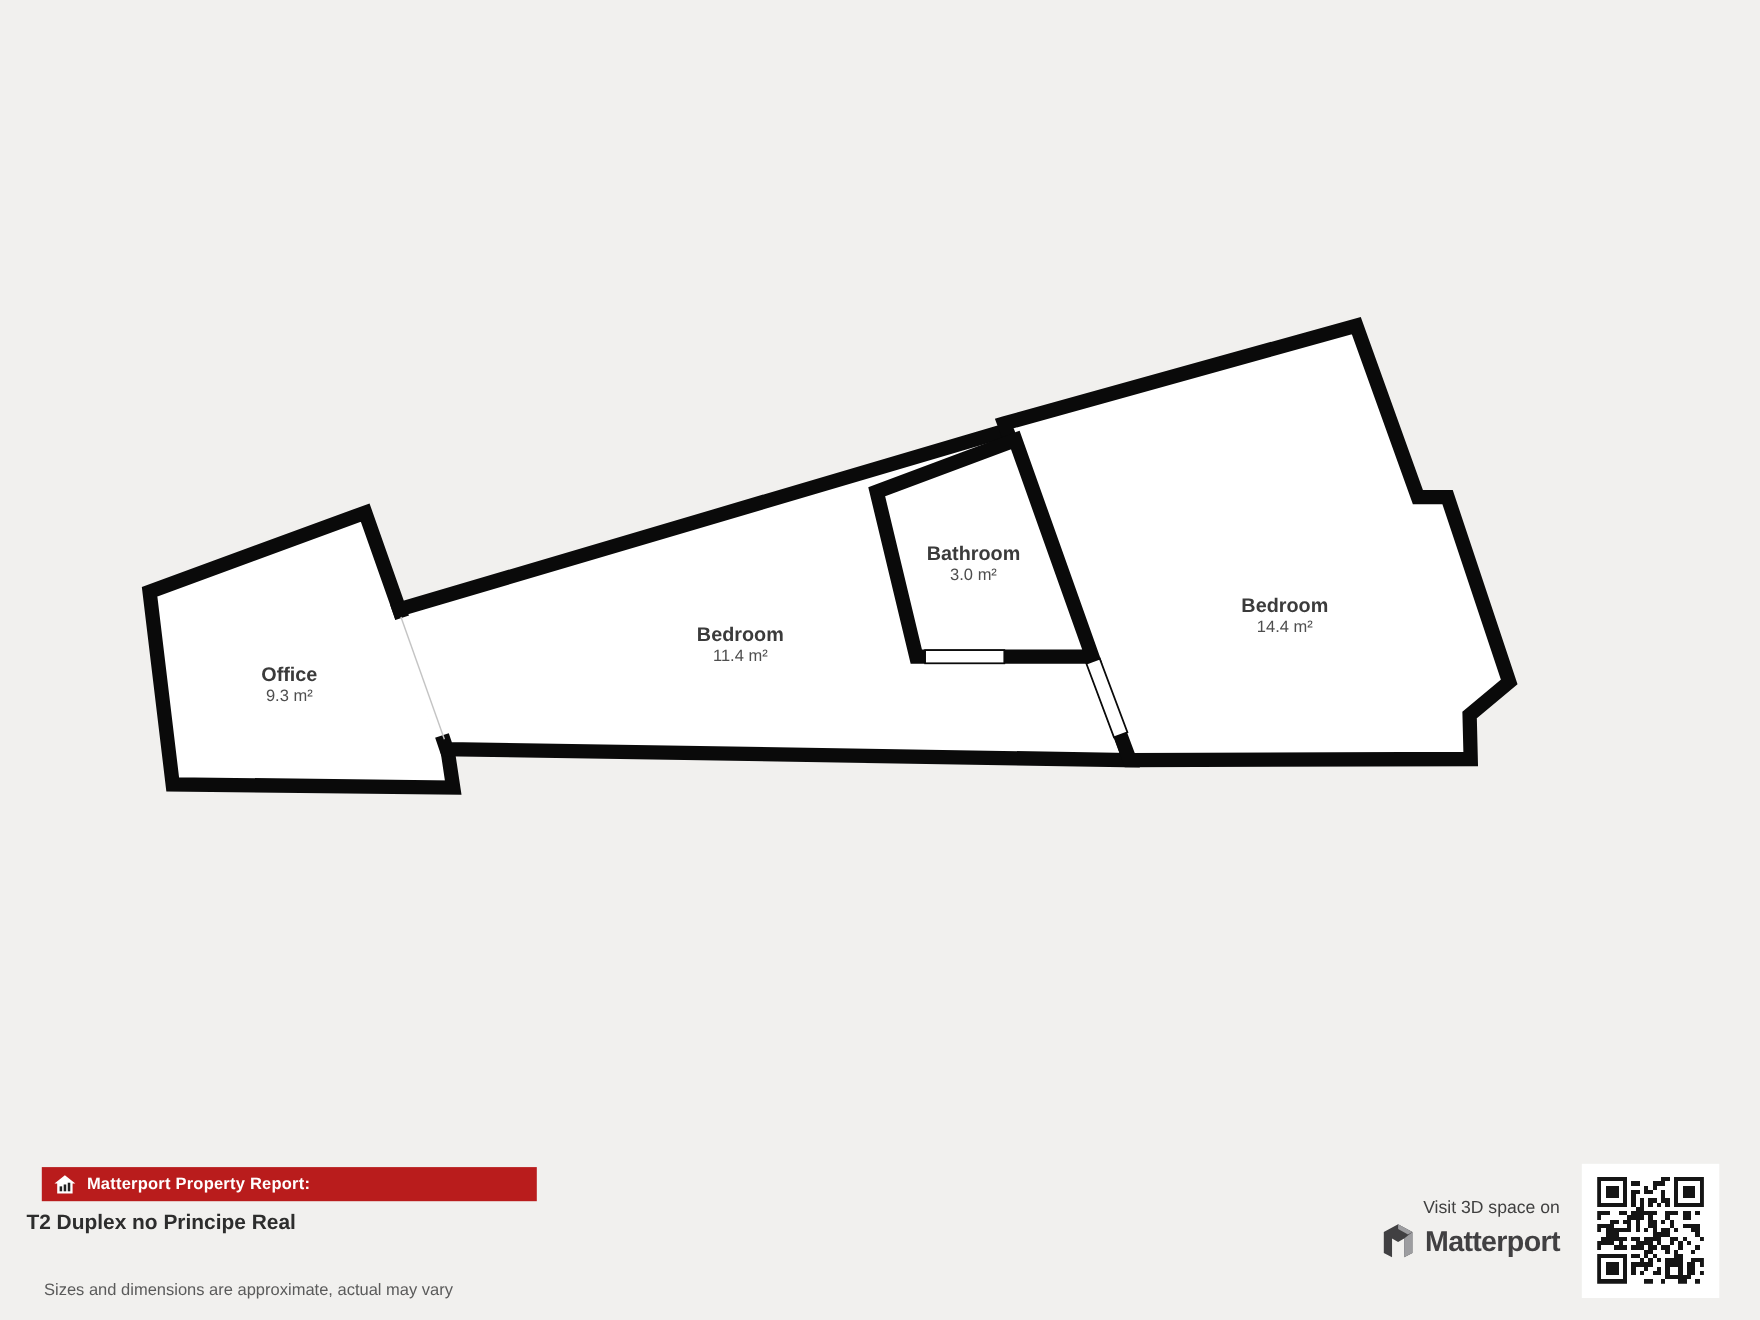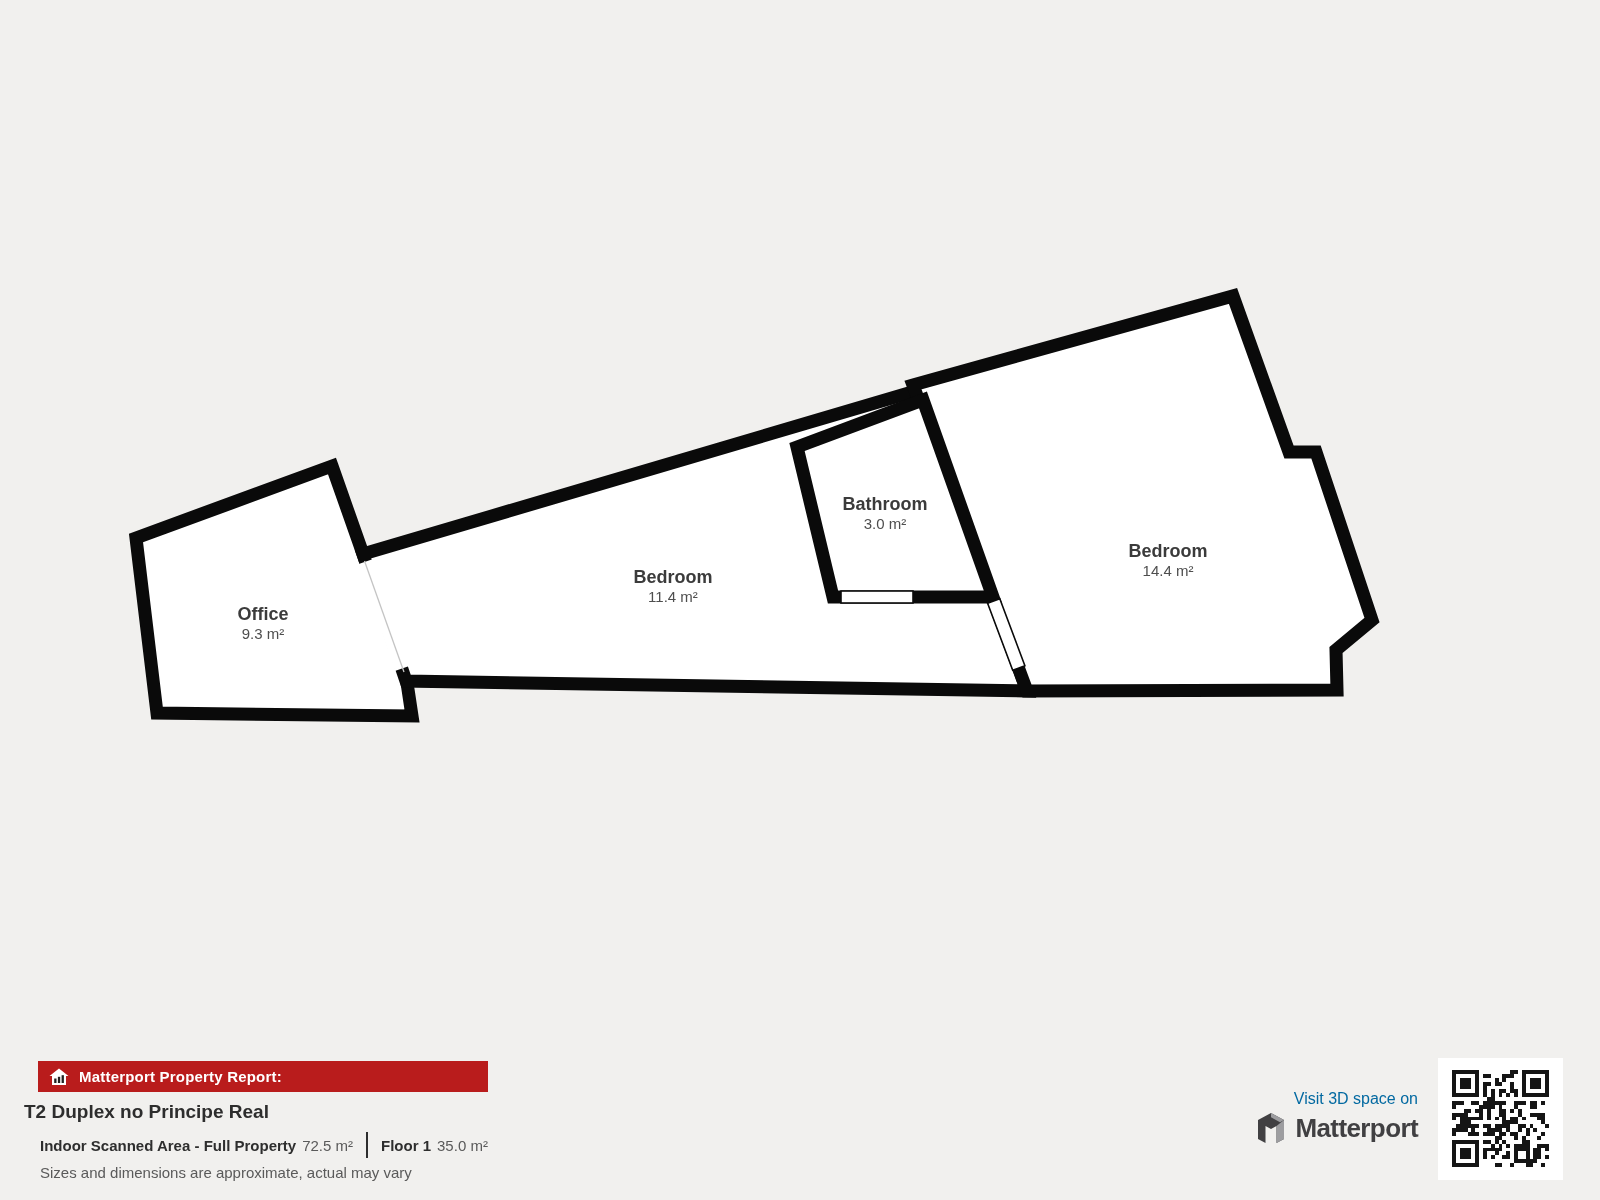--- a/index.html
+++ b/index.html
@@ -13,21 +13,21 @@
   .report-bar{position:absolute;left:38px;top:1061px;width:450px;height:31px;background:#b91c1c;
               display:flex;align-items:center;box-sizing:border-box;padding-left:11px;}
   .report-bar .bar-text{color:#ffffff;font-size:15px;font-weight:bold;margin-left:10px;letter-spacing:.2px;}
   .report-title{position:absolute;left:24px;top:1101px;font-size:19px;font-weight:bold;color:#2d2d2d;}
   .report-stats{position:absolute;left:40px;top:1131px;height:28px;display:flex;align-items:center;font-size:15px;}
   .report-stats .lbl{font-weight:bold;color:#2e2e2e;}
   .report-stats .val{color:#5a5a5a;margin-left:6px;}
   .report-stats .divider{width:2px;height:26px;background:#2e2e2e;margin:0 13px;}
   .report-disclaimer{position:absolute;left:40px;top:1164px;font-size:15px;color:#5a5a5a;}
   
-  .visit-text{position:absolute;right:182px;top:1090px;font-size:16px;color:#0369a1;}
+  .visit-text{position:absolute;right:182px;top:1090px;font-size:16px;color:#404040;}
   .logo-row{position:absolute;right:182px;top:1112px;display:flex;align-items:center;}
   .logo-word{font-size:26px;font-weight:bold;color:#414042;letter-spacing:-.6px;margin-left:9px;}
   .qr-card{position:absolute;left:1438px;top:1058px;width:125px;height:122px;background:#ffffff;}
   .qr-card svg{position:absolute;left:14px;top:12px;}
 </style>
 </head>
 <body>
 
 <div class="stage">
 
@@ -68,27 +68,20 @@
       <path d="M10 0.5 L19.5 8 L17 8 L17 17 L3 17 L3 8 L0.5 8 Z" fill="#ffffff"></path>
       <rect x="5.2" y="10.5" width="2.3" height="4.5" fill="#222222"></rect>
       <rect x="8.9" y="8.8" width="2.3" height="6.2" fill="#222222"></rect>
       <rect x="12.6" y="7.2" width="2.3" height="7.8" fill="#222222"></rect>
     </svg>
     <span class="bar-text">Matterport Property Report:</span>
   </div>
 
   <div class="report-title">T2 Duplex no Principe Real</div>
 
-  <div class="report-stats">
-    <span class="lbl">Indoor Scanned Area - Full Property</span>
-    <span class="val">72.5 m²</span>
-    <span class="divider"></span>
-    <span class="lbl">Floor 1</span>
-    <span class="val">35.0 m²</span>
-  </div>
 
   <div class="report-disclaimer">Sizes and dimensions are approximate, actual may vary</div>
 
   <div class="visit-text">Visit 3D space on</div>
   <div class="logo-row">
     <svg width="30" height="32" viewBox="0 0 30 32">
       <path d="M2 8 L15 1 L28 8 L28 27 L20.5 31 L20.5 14 L15 17 L9.5 14 L9.5 31 L2 27 Z" fill="#414042"></path>
       <path d="M20.5 14 L28 8 L28 27 L20.5 31 Z" fill="#9d9da0"></path>
       <path d="M15 1 L28 8 L24 10.2 L15 5.2 Z" fill="#9d9da0"></path>
     </svg>

